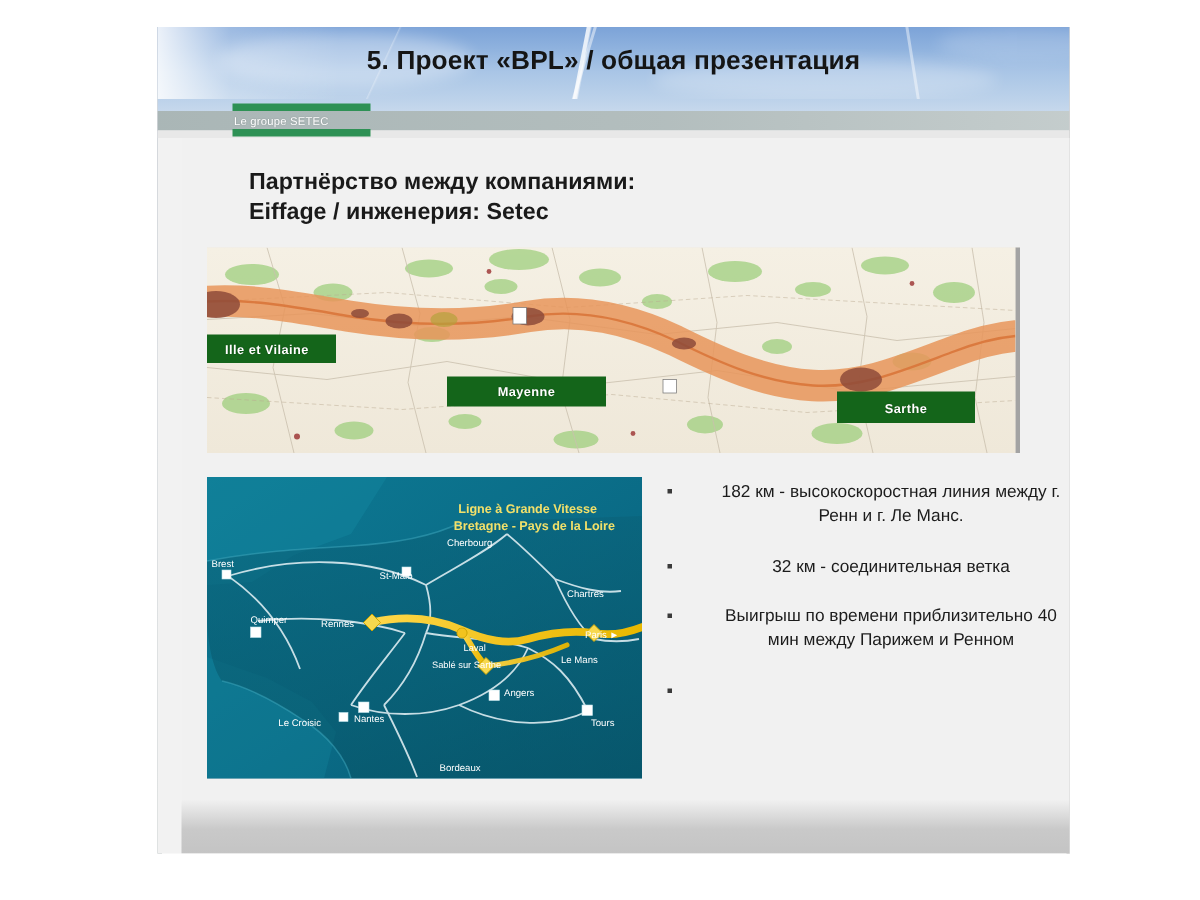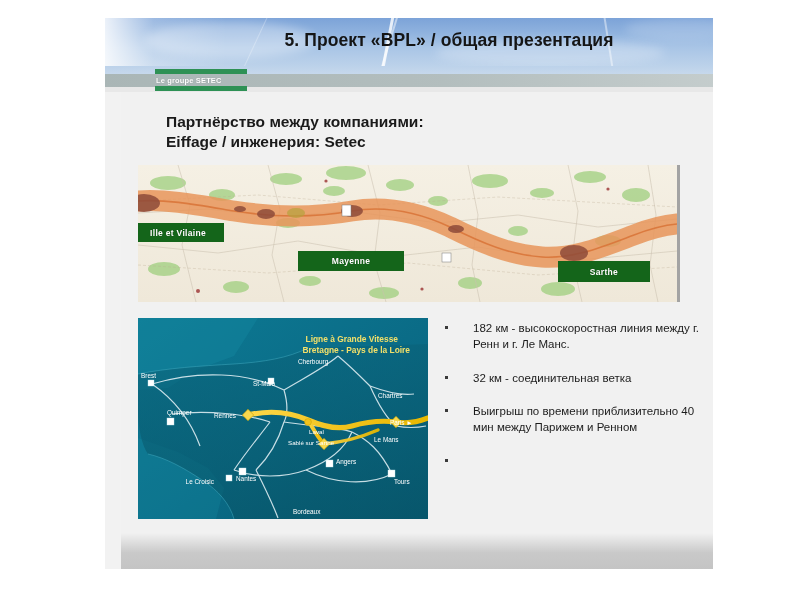--- a/index.html
+++ b/index.html
@@ -81,21 +81,20 @@
     position: absolute;
     left: 0;
     top: 12px;
     width: 608px;
     text-align: center;
     font-size: 17.5px;
     font-weight: bold;
     color: #151515;
     letter-spacing: 0.1px;
     white-space: nowrap;
-    padding-left: 40px;
   }
 
   
   #logo-band {
     position: absolute;
     left: 0;
     top: 48px;
     width: 608px;
     height: 26px;
   }
@@ -131,21 +130,21 @@
     height: 5px;
     background: #2e9155;
   }
   .logo-bar.top    { top: 3px; }
   .logo-bar.bottom { top: 20px; }
   #logo-text {
     position: absolute;
     left: 51px;
     top: 10px;
     font-size: 7.5px;
-    font-weight: bold;
+    font-weight: normal;
     color: #ffffff;
     letter-spacing: 0.15px;
     white-space: nowrap;
     text-shadow: 0 0 1px rgba(0,0,0,.25);
   }
 
   
   #body-area {
     position: absolute;
     left: 0;
@@ -218,20 +217,21 @@
     text-decoration: underline;
   }
   #blue-map svg { display: block; }
 
   
   #bullets {
     position: absolute;
     left: 318px;
     top: 228px;
     width: 276px;
+    text-align: center;
   }
   .bullet {
     position: relative;
     padding-left: 34px;
     margin-bottom: 17px;
     font-size: 11.5px;
     color: #1c1c1c;
     line-height: 1.42;
   }
   .bullet .dot {

